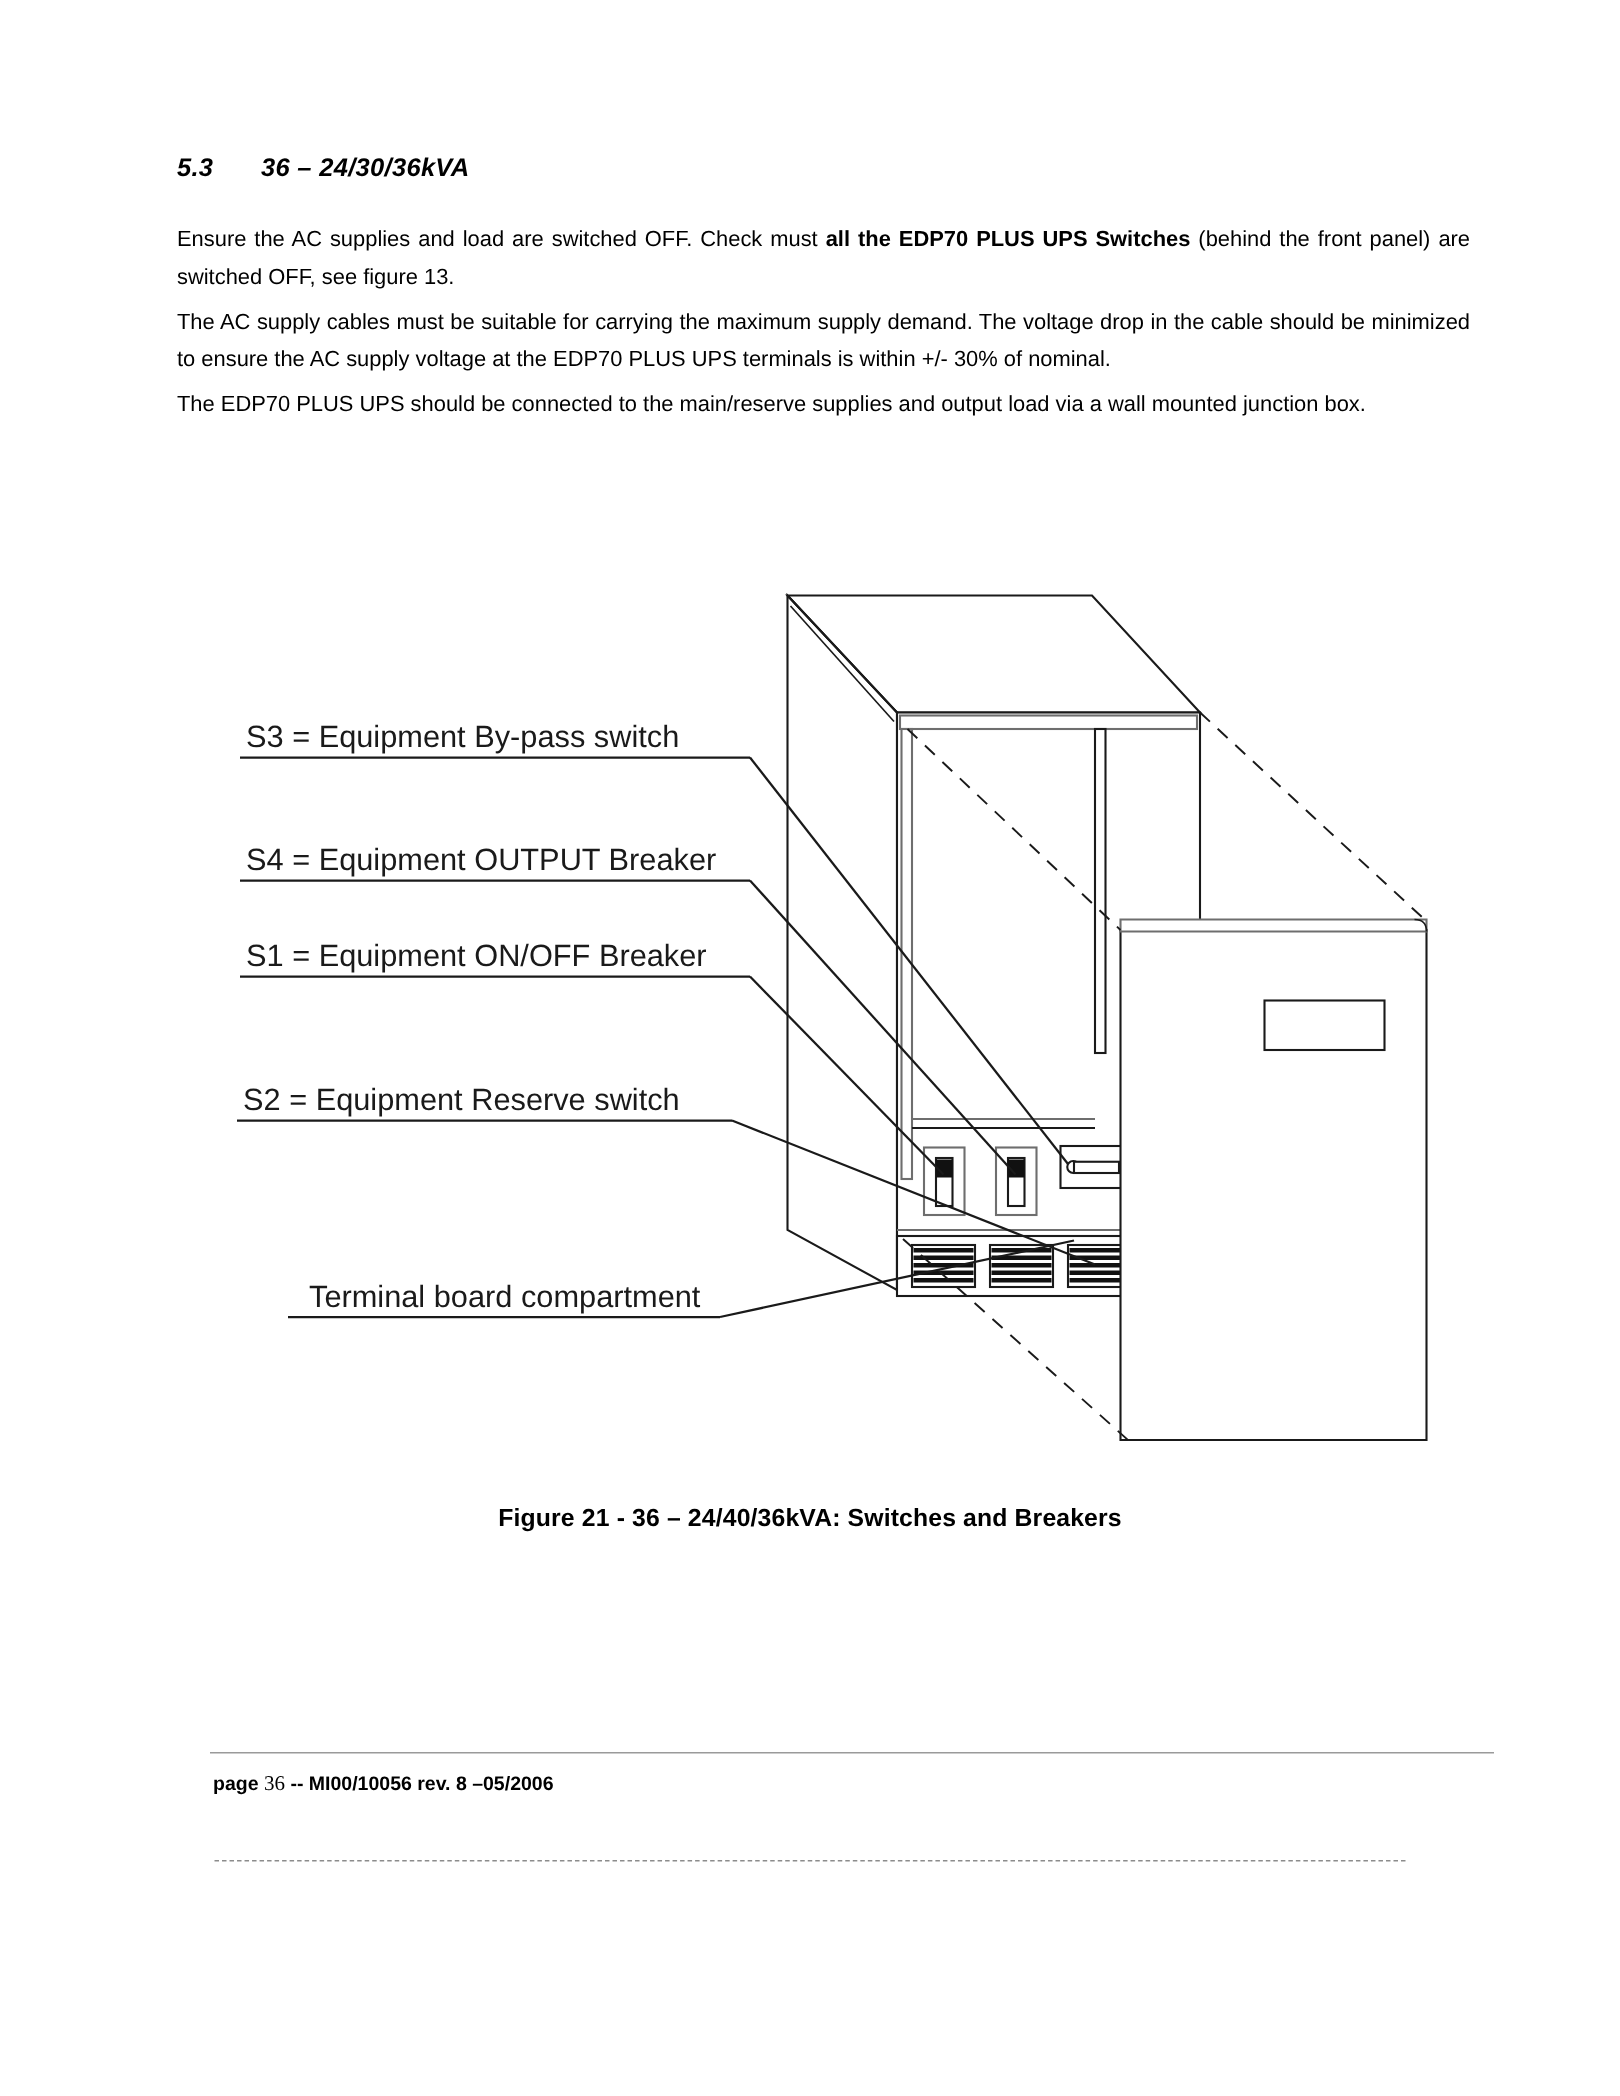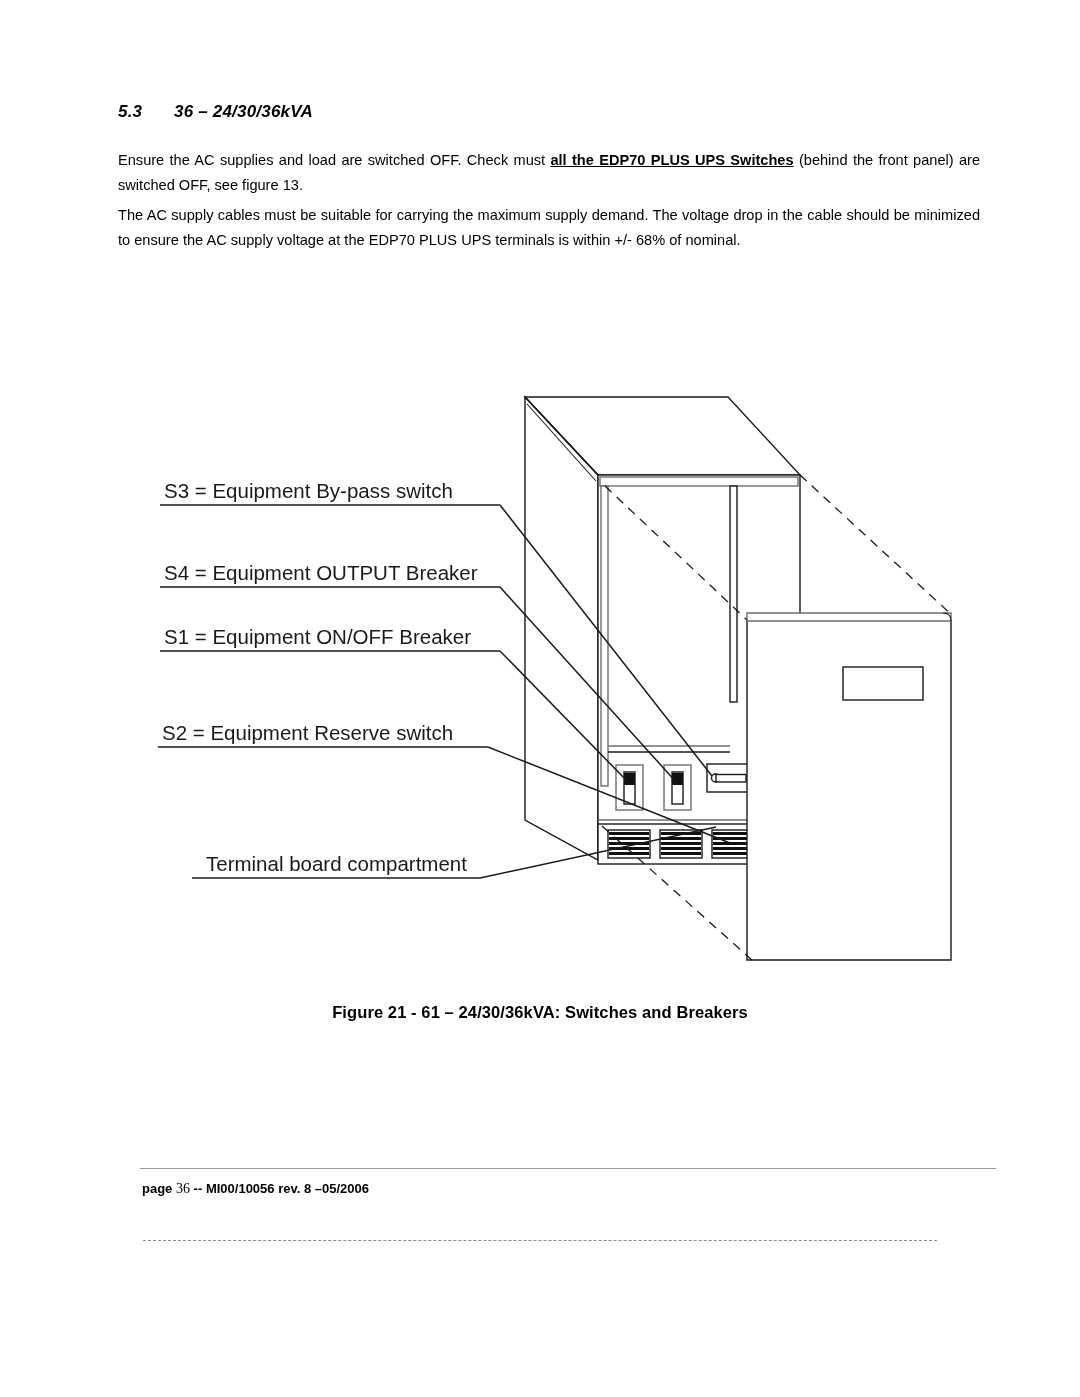--- a/index.html
+++ b/index.html
@@ -59,21 +59,21 @@
     left: 118px;
     top: 306px;
     width: 862px;
     font-size: 14.6px;
     font-weight: bold;
     line-height: 25px;
     text-align: justify;
     text-align-last: justify;
   }
 
-  b.inline-strong { font-weight: bold; text-decoration: underline; }
+  b.inline-strong { font-weight: bold; }
 
   
   .figure-wrap {
     position: absolute;
     left: 0;
     top: 380px;
     width: 1080px;
     height: 610px;
     margin-left: 40px;
   }
@@ -132,22 +132,23 @@
 <div class="page">
 
   <div class="section-heading">
     <span class="num">5.3</span><span>36 – 24/30/36kVA</span>
   </div>
 
   <div class="body-block p1">
     <span>Ensure the AC supplies and load are switched OFF. Check must </span><b class="inline-strong">all the EDP70 PLUS UPS Switches</b><span> (behind the front panel) are switched OFF, see figure 13.</span>
   </div>
 
-  <div class="body-block p2">The AC supply cables must be suitable for carrying the maximum supply demand. The voltage drop in the cable should be minimized to ensure the AC supply voltage at the EDP70 PLUS UPS terminals is within +/- 68% of nominal.</div>
-
+  <div class="body-block p2">The AC supply cables must be suitable for carrying the maximum supply demand. The voltage drop in the cable should be minimized to ensure the AC supply voltage at the EDP70 PLUS UPS terminals is within +/- 30% of nominal.</div>
+
+  <div class="body-block p3">The EDP70 PLUS UPS should be connected to the main/reserve supplies and output load via a wall mounted junction box.</div>
 
 
   <div class="figure-wrap">
     <svg class="figure-svg" viewBox="0 0 1080 610" xmlns="http://www.w3.org/2000/svg">
       <defs>
         <style>
           .ln   { fill:none; stroke:#1a1a1a; stroke-width:1.4; }
           .lnt  { fill:none; stroke:#1a1a1a; stroke-width:1.1; }
           .lng  { fill:none; stroke:#6e6e6e; stroke-width:1.4; }
           .dsh  { fill:none; stroke:#1a1a1a; stroke-width:1.3; stroke-dasharray:9 7; }
@@ -266,21 +267,21 @@
       <path class="lead" d="M 152 498 L 440 498"></path>
 
       <text class="lbl" x="124" y="118">S3 = Equipment By-pass switch</text>
       <text class="lbl" x="124" y="200">S4 = Equipment OUTPUT Breaker</text>
       <text class="lbl" x="124" y="264">S1 = Equipment ON/OFF Breaker</text>
       <text class="lbl" x="122" y="360">S2 = Equipment Reserve switch</text>
       <text class="lbl" x="166" y="491">Terminal board compartment</text>
     </svg>
   </div>
 
-  <div class="figure-caption">Figure 21 - 61 – 24/30/36kVA: Switches and Breakers</div>
+  <div class="figure-caption">Figure 21 - 36 – 24/40/36kVA: Switches and Breakers</div>
 
   <div class="footer-rule"></div>
   <div class="footer-text">
     <span>page</span>
     <span class="pageno">36</span>
     <span>--</span>
     <span>MI00/10056 rev. 8 –05/2006</span>
   </div>
   <div class="bottom-dotted"></div>
 

